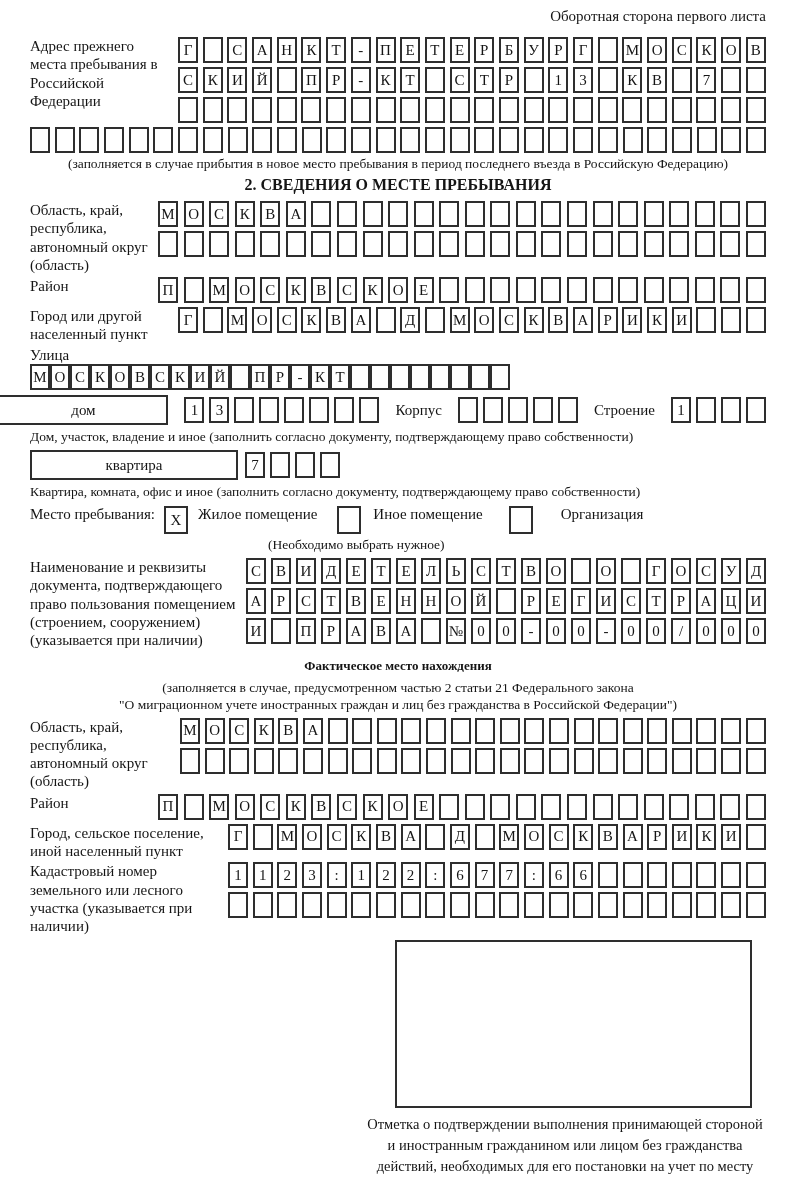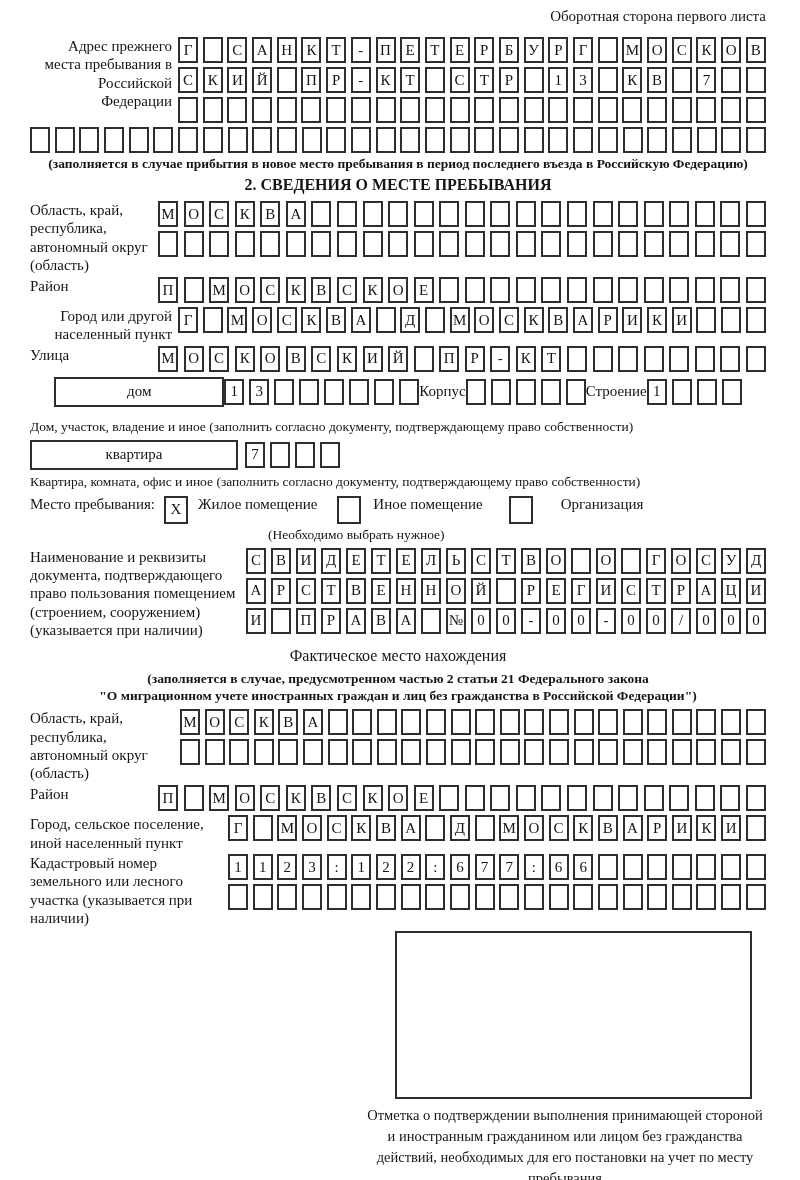--- a/index.html
+++ b/index.html
@@ -7,37 +7,37 @@
   body {
     width:800px; height:1180px; overflow:hidden;
     font-family:"Liberation Serif","DejaVu Serif",serif;
     color:#151515;
   }
   .page { padding:8px 34px 11px 30px; }
   .hdr { text-align:right; font-size:15px; margin-bottom:12px; }
 
   .field { display:flex; align-items:flex-start; margin-bottom:3px; }
   .label { font-size:15px; line-height:1.22; padding-right:6px; flex:0 0 auto; }
-  .w128 { width:128px; } .w148 { width:148px;text-align:right; } .w150 { width:150px; }
+  .w128 { width:128px; } .w148 { width:148px; } .w150 { width:150px; }
   .w198 { width:198px; } .w216 { width:216px; }
   .rows { flex:1; display:flex; flex-direction:column; gap:4px; }
   .boxes { display:flex; justify-content:space-between; }
   .cell {
     width:20px; height:26px; border:2px solid #2e2e2e;
     display:inline-flex; align-items:center; justify-content:center;
     font-size:15px; flex:0 0 auto; background:#fff;
   }
   .fullrow { margin:4px 0 2px 0; }
   .note { font-size:13.5px; line-height:1.26; }
-  .center { text-align:center;font-weight:bold; }
-  .mb2{margin-bottom:2px;} .mb4{margin-bottom:4px;} .mb5{margin-bottom:5px;} .mb6{margin-bottom:6px;}
+  .center { text-align:center; }
+  .mb2{margin-bottom:2px;} .mb4{margin-bottom:4px;} .mb5{margin-bottom:5px;flex-direction:column;} .mb6{margin-bottom:6px;}
   .sec-title { font-size:16px; font-weight:bold; text-align:center; margin:4px 0 7px 0; }
-  .act-title { font-size:16px; font-weight:normal; text-align:center; margin:8px 0 5px 0; }
-
-  .house-row { display:flex; align-items:center; justify-content:center; margin:3px 0 11px 0; }
+  .act-title { font-size:13px; font-weight:bold; text-align:center; margin:8px 0 5px 0; }
+
+  .house-row { display:flex; align-items:center; justify-content:flex-end; margin:3px 0 3px 0;gap:16px; }
   .wide-box { border:2px solid #2e2e2e; height:30px; display:flex; align-items:center; justify-content:center; font-size:15px; flex:0 0 auto; }
   .cellgroup { display:flex; gap:5px; flex:0 0 auto; }
   .inline-label { font-size:15px; flex:0 0 auto; }
   .apt-row { display:flex; align-items:center; margin:2px 0 3px 0; }
 
   .stay-row { display:flex; align-items:flex-start; margin:3px 0 2px 0; font-size:15px; }
   .cb { width:24px; height:28px; border:2px solid #2e2e2e; display:inline-flex; align-items:center; justify-content:center; font-size:15px; flex:0 0 auto; }
   .choose-note { margin-left:238px; margin-bottom:5px; }
 
   .stamp-box { width:357px; height:168px; border:2px solid #2e2e2e; margin-left:365px; margin-top:4px; }

